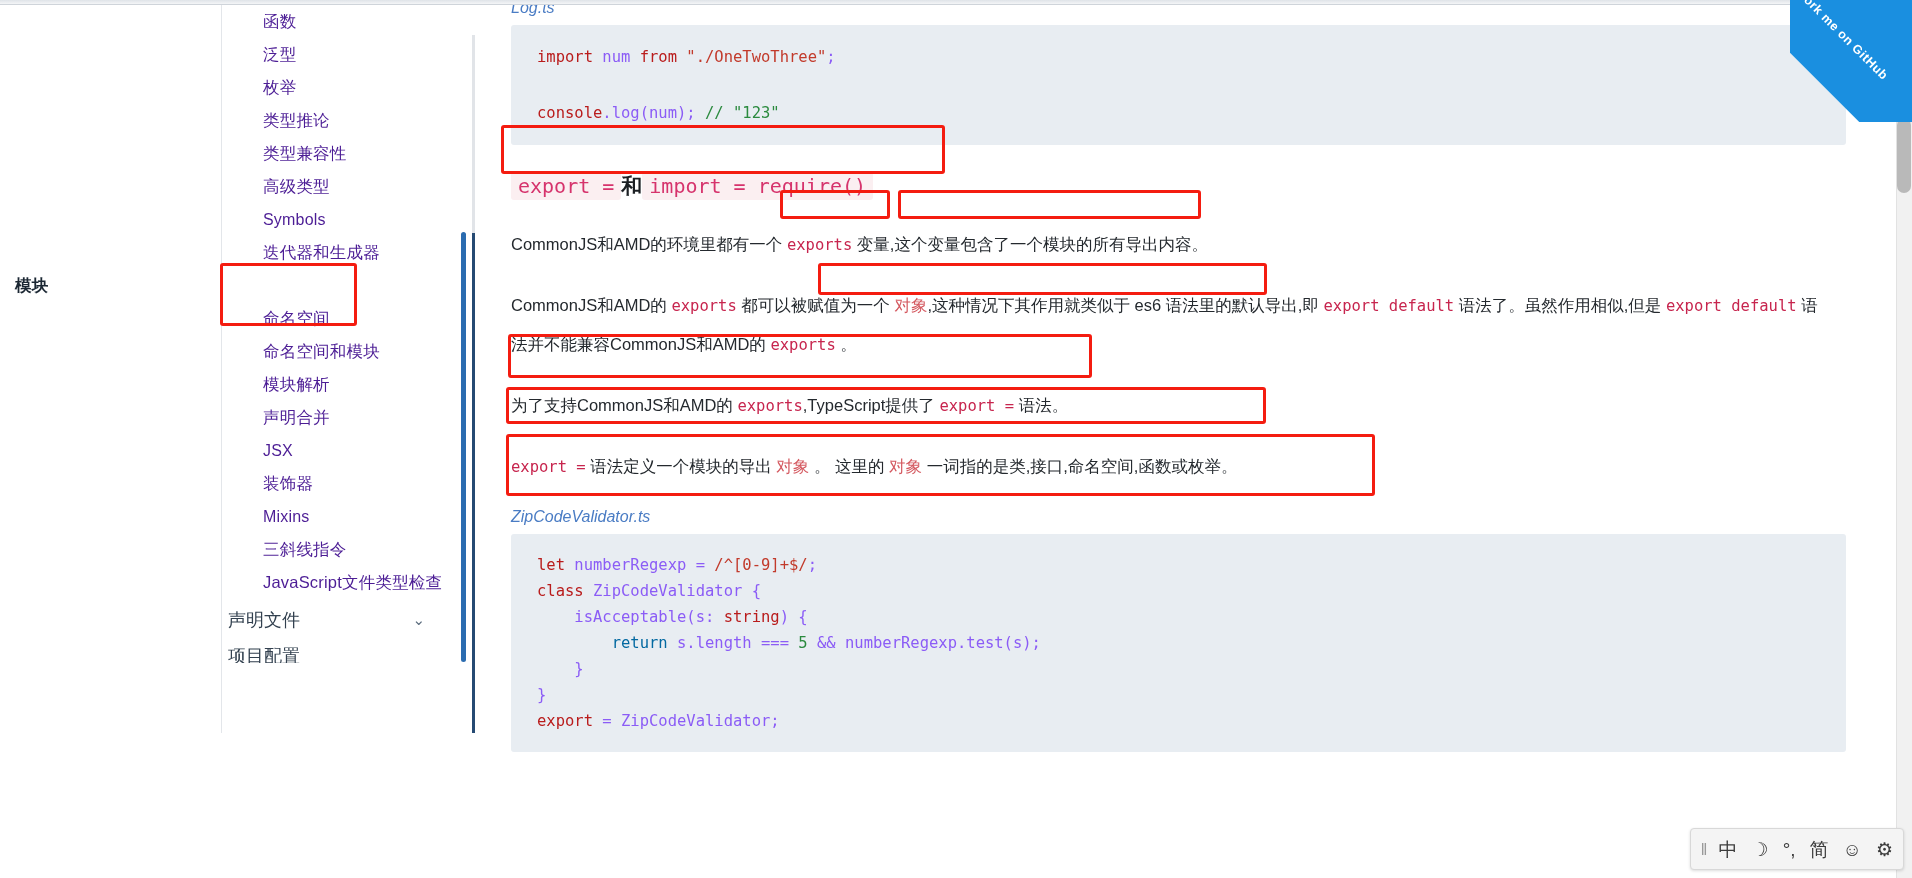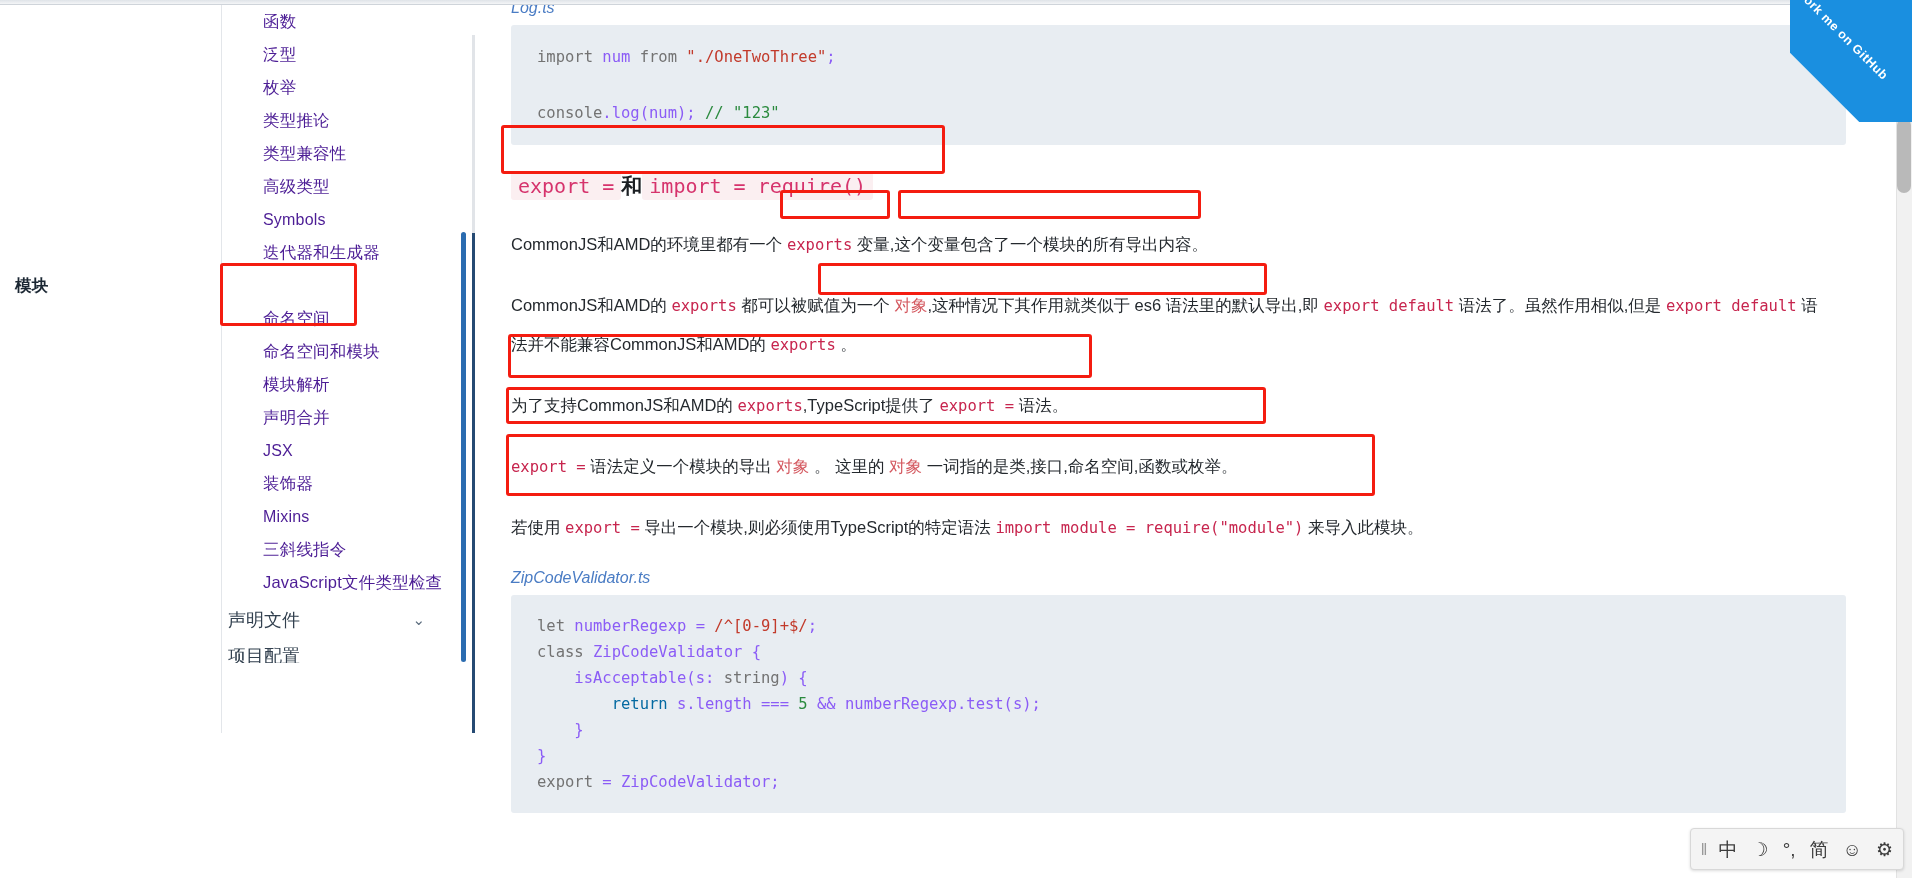--- a/index.html
+++ b/index.html
@@ -121,21 +121,21 @@
     width: 1335px;
     background: #e8edf2;
     border-radius: 3px;
     padding: 18px 26px;
     font-family: "DejaVu Sans Mono", monospace;
     font-size: 15.5px;
     line-height: 28px;
     color: #24292e;
     white-space: pre;
   }
-  .k-blue { color: #737373; }
+  .k-blue { color: #b91c1c; }
   .k-str  { color: #c23a2b; }
   .k-com  { color: #2a8a3e; }
   .k-grn  { color: #2a8a3e; }
   .k-pur  { color: #0369a1; }
   .k-dark { color: #8b5cf6; }
 
   
   .h2 {
     margin: 24px 0 0 39px;
     font-size: 21px;
@@ -302,23 +302,20 @@
       </div>
 
       <div class="para">
         <span>为了支持CommonJS和AMD的 </span><code class="icode">exports</code><span>,TypeScript提供了 </span><code class="icode">export =</code><span> 语法。</span>
       </div>
 
       <div class="para">
         <code class="icode">export =</code><span> 语法定义一个模块的导出 </span><span class="obj">对象</span><span> 。 这里的 </span><span class="obj">对象</span><span> 一词指的是类,接口,命名空间,函数或枚举。</span>
       </div>
 
-      <div class="para">
-        <span>若使用 </span><code class="icode">export =</code><span> 导出一个模块,则必须使用TypeScript的特定语法 </span><code class="icode">import module = require("module")</code><span> 来导入此模块。</span>
-      </div>
 
       <div class="file-caption" style="margin-top:22px;">ZipCodeValidator.ts</div>
       <div class="codeblock" id="codeblock-2" style="line-height:26px;"><div><span class="k-blue">let</span><span class="k-dark"> numberRegexp = </span><span class="k-str">/^[0-9]+$/</span><span class="k-dark">;</span></div><div><span class="k-blue">class</span><span class="k-dark"> ZipCodeValidator {</span></div><div><span class="k-dark">    isAcceptable(s: </span><span class="k-blue">string</span><span class="k-dark">) {</span></div><div><span class="k-dark">        </span><span class="k-pur">return</span><span class="k-dark"> s.length === </span><span class="k-grn">5</span><span class="k-dark"> &amp;&amp; numberRegexp.test(s);</span></div><div><span class="k-dark">    }</span></div><div><span class="k-dark">}</span></div><div><span class="k-blue">export</span><span class="k-dark"> = ZipCodeValidator;</span></div></div>
 
     </div>
   </div>
 
   <div class="main-sb-track"></div>
   <div class="main-sb-thumb"></div>
 

